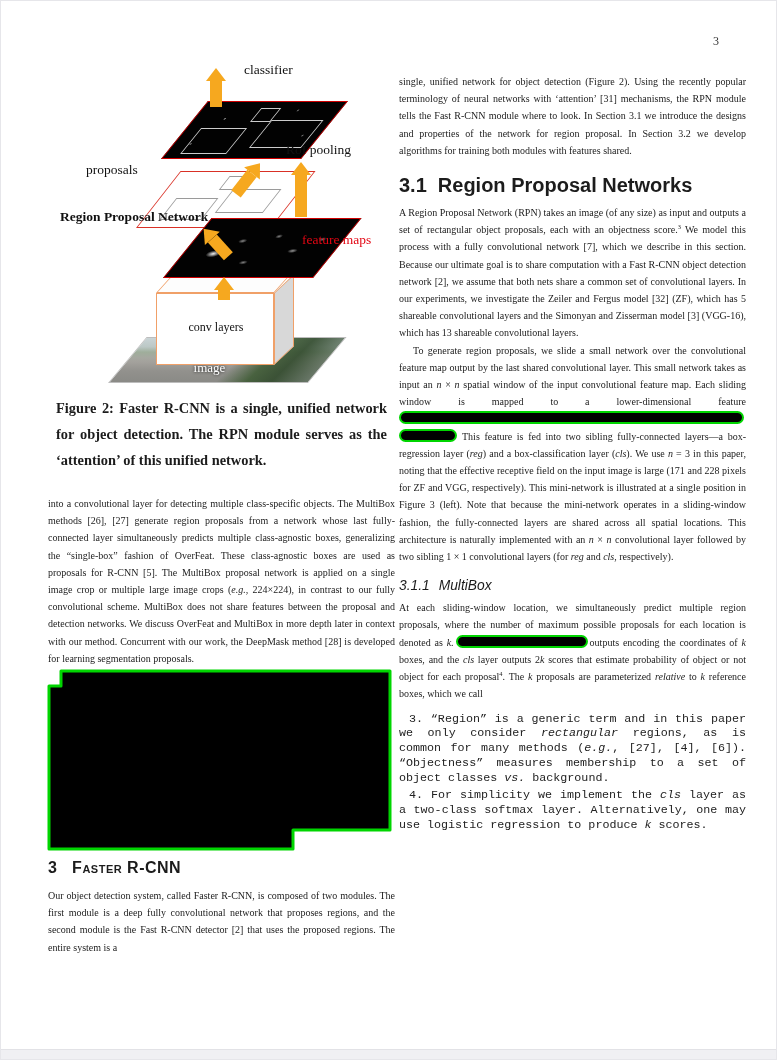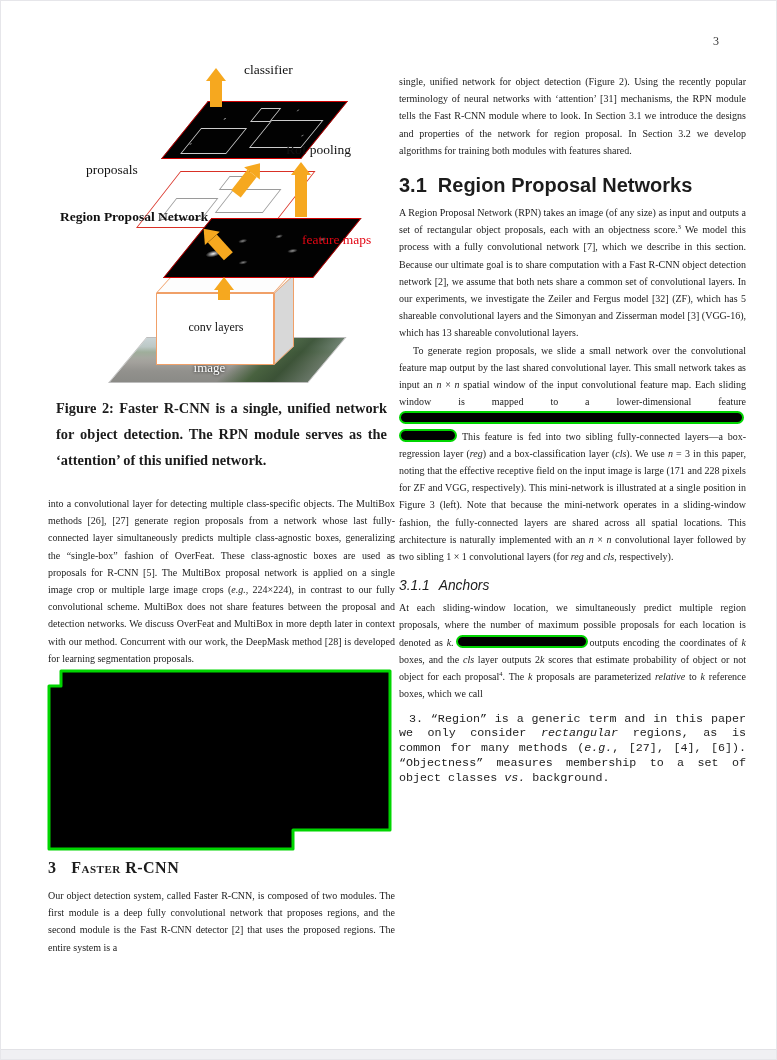--- a/index.html
+++ b/index.html
@@ -18,21 +18,21 @@
   .para{
     margin:0;text-align:justify;font-size:10px;line-height:17.2px;color:#1b1b1b;
   }
   .para.indent{text-indent:14px;}
   .caption{margin:8px;text-align:justify;font-size:14.4px;line-height:26px;font-weight:bold;}
   .gap22{margin-top:22px;}
   .it{font-style:italic;}
   sup{font-size:64%;line-height:0;}
 
   h2.sec{
-    font-family:Liberation Serif, serif;font-weight:bold;
+    font-family:Liberation Sans, sans-serif;font-weight:bold;
     font-size:16px;margin:7px 0 10px 0;letter-spacing:.2px;
   }
   h2.sec .num{margin-right:15px;}
   h2.sec .smallcaps{font-variant:small-caps;letter-spacing:.5px;}
   h3.subsec{
     font-family:"Liberation Sans", sans-serif;font-weight:bold;
     font-size:20px;margin:15px 0 7px 0;
   }
   h3.subsec .num{margin-right:11px;}
   h4.subsubsec{
@@ -212,26 +212,27 @@
     </h3>
 
     <p class="para"><span>A Region Proposal Network (RPN) takes an image (of any size) as input and outputs a set of rectangular object proposals, each with an objectness score.</span><sup>3</sup><span> We model this process with a fully convolutional network [7], which we describe in this section. Because our ultimate goal is to share computation with a Fast R-CNN object detection network [2], we assume that both nets share a common set of convolutional layers. In our experiments, we investigate the Zeiler and Fergus model [32] (ZF), which has 5 shareable convolutional layers and the Simonyan and Zisserman model [3] (VGG-16), which has 13 shareable convolutional layers.</span></p>
 
     <p class="para indent">
       <span><span>To generate region proposals, we slide a small network over the convolutional feature map output by the last shared convolutional layer. This small network takes as input an </span><span class="it">n</span><span> × </span><span class="it">n</span><span> spatial window of the input convolutional feature map. Each sliding window is mapped to a lower-dimensional feature</span></span>
       <span class="redact-line"></span><span class="redact-part"></span><span><span>This feature is fed into two sibling fully-connected layers—a box-regression layer (</span><span class="it">reg</span><span>) and a box-classification layer (</span><span class="it">cls</span><span>). We use </span><span class="it">n</span><span> = 3 in this paper, noting that the effective receptive field on the input image is large (171 and 228 pixels for ZF and VGG, respectively). This mini-network is illustrated at a single position in Figure 3 (left). Note that because the mini-network operates in a sliding-window fashion, the fully-connected layers are shared across all spatial locations. This architecture is naturally implemented with an </span><span class="it">n</span><span> × </span><span class="it">n</span><span> convolutional layer followed by two sibling 1 × 1 convolutional layers (for </span><span class="it">reg</span><span> and </span><span class="it">cls</span><span>, respectively).</span></span>
     </p>
 
     <h4 class="subsubsec">
-      <span class="num">3.1.1</span><span>Anchors</span>
+      <span class="num">3.1.1</span><span>MultiBox</span>
     </h4>
 
     <p class="para">
       <span><span>At each sliding-window location, we simultaneously predict multiple region proposals, where the number of maximum possible proposals for each location is denoted as </span><span class="it">k</span><span>.</span></span><span class="redact-pill"></span><span><span>outputs encoding the coordinates of </span><span class="it">k</span><span> boxes, and the </span><span class="it">cls</span><span> layer outputs 2</span><span class="it">k</span><span> scores that estimate probability of object or not object for each proposal</span><sup>4</sup><span>. The </span><span class="it">k</span><span> proposals are parameterized </span><span class="it">relative</span><span> to </span><span class="it">k</span><span> reference boxes, which we call</span></span>
     </p>
 
     <div class="footnotes">
       <p class="fn"><span>3. “Region” is a generic term and in this paper we only consider </span><span class="it">rectangular</span><span> regions, as is common for many methods (</span><span class="it">e.g.</span><span>, [27], [4], [6]). “Objectness” measures membership to a set of object classes </span><span class="it">vs.</span><span> background.</span></p>
+      <p class="fn"><span>4. For simplicity we implement the </span><span class="it">cls</span><span> layer as a two-class softmax layer. Alternatively, one may use logistic regression to produce </span><span class="it">k</span><span> scores.</span></p>
     </div>
   </div>
 
   <div class="bottom-strip"></div>
 </div>
 
 </body></html>

